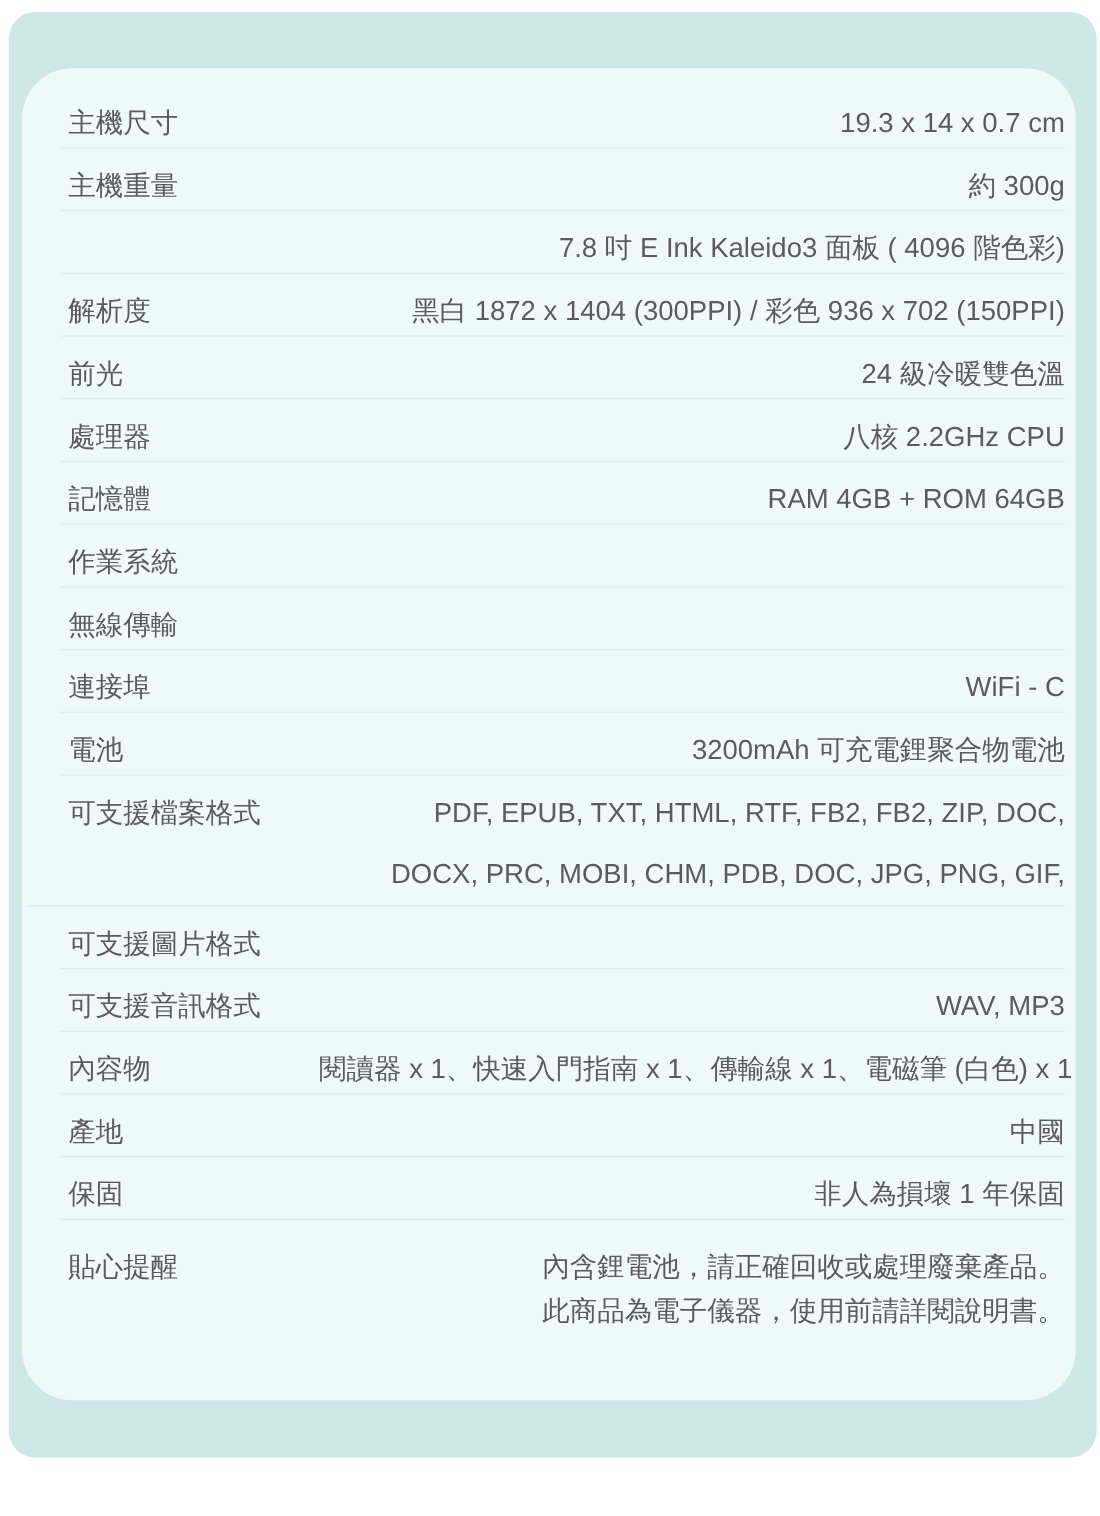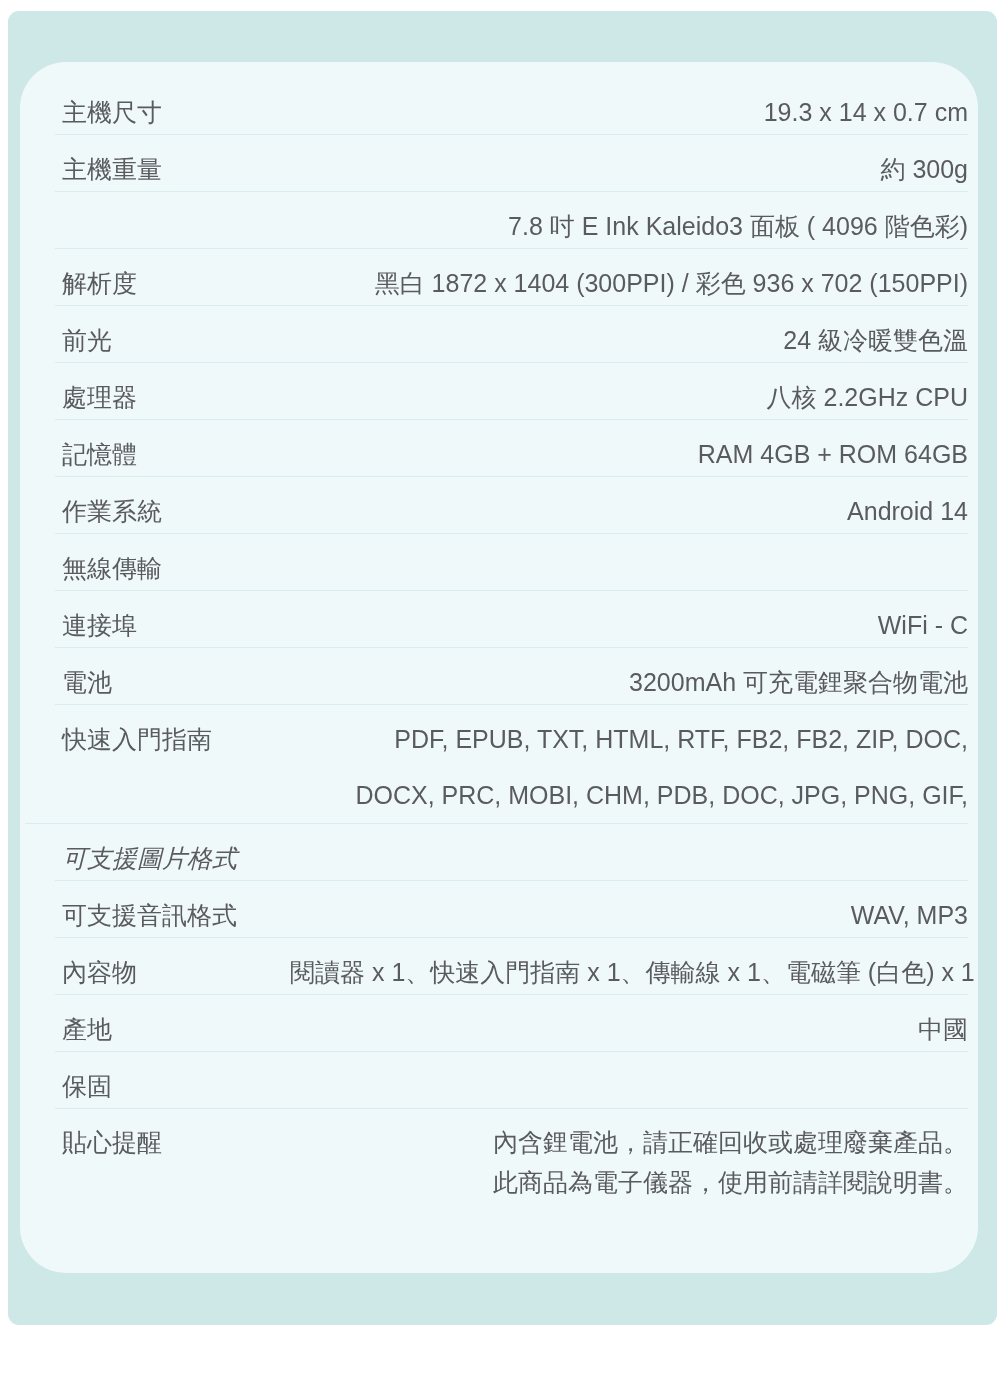--- a/index.html
+++ b/index.html
@@ -17,21 +17,21 @@
     overflow: hidden;
     background: #ffffff;
   }
   
   .frame {
     position: absolute;
     left: 8px;
     top: 11px;
     width: 989px;
     height: 1314px;
-    border-radius: 11px;
+    border-radius: 24px;
     background: #cde8e7;
   }
   
   .card {
     position: absolute;
     left: 12px;
     top: 51px;
     width: 958px;
     height: 1211px;
     border-radius: 46px;
@@ -70,31 +70,30 @@
   .row.tall {
     padding-top: 6px;
     padding-bottom: 0;
   }
   .row.tall .vline,
   .row.tall .label {
     line-height: 56px;
   }
   
   .row.pair {
-    padding-top: 13px;
+    padding-top: 23px;
   }
   .row.pair .vline,
   .row.pair .label {
     line-height: 40px;
   }
   
   .row.full-line {
     margin-left: -30px;
     padding-left: 37px;
-    font-style: italic;
   }
 </style>
 </head>
 <body>
 
 <div class="stage">
   <div class="frame">
     <div class="card">
       <div class="spec-table" id="spec-table">
   <div class="row first">
@@ -140,23 +139,20 @@
 
   <div class="row">
     <div class="label">記憶體</div>
     <div class="value">
               <div class="vline">RAM 4GB + ROM 64GB</div>
             </div>
   </div>
 
   <div class="row">
     <div class="label">作業系統</div>
-    <div class="value">
-              <div class="vline">Android 14</div>
-            </div>
   </div>
 
   <div class="row">
     <div class="label">無線傳輸</div>
   </div>
 
   <div class="row">
     <div class="label">連接埠</div>
     <div class="value">
               <div class="vline">WiFi - C</div>
@@ -164,21 +160,21 @@
   </div>
 
   <div class="row">
     <div class="label">電池</div>
     <div class="value">
               <div class="vline">3200mAh 可充電鋰聚合物電池</div>
             </div>
   </div>
 
   <div class="row tall">
-    <div class="label">快速入門指南</div>
+    <div class="label">可支援檔案格式</div>
     <div class="value">
               <div class="vline">PDF, EPUB, TXT, HTML, RTF, FB2, FB2, ZIP, DOC,</div>
               <div class="vline">DOCX, PRC, MOBI, CHM, PDB, DOC, JPG, PNG, GIF,</div>
             </div>
   </div>
 
   <div class="row full-line">
     <div class="label">可支援圖片格式</div>
   </div>
 
@@ -198,20 +194,23 @@
 
   <div class="row">
     <div class="label">產地</div>
     <div class="value">
               <div class="vline">中國</div>
             </div>
   </div>
 
   <div class="row">
     <div class="label">保固</div>
+    <div class="value">
+              <div class="vline">非人為損壞 1 年保固</div>
+            </div>
   </div>
 
   <div class="row pair">
     <div class="label">貼心提醒</div>
     <div class="value">
               <div class="vline">內含鋰電池，請正確回收或處理廢棄產品。</div>
               <div class="vline">此商品為電子儀器，使用前請詳閱說明書。</div>
             </div>
   </div>
 </div>

